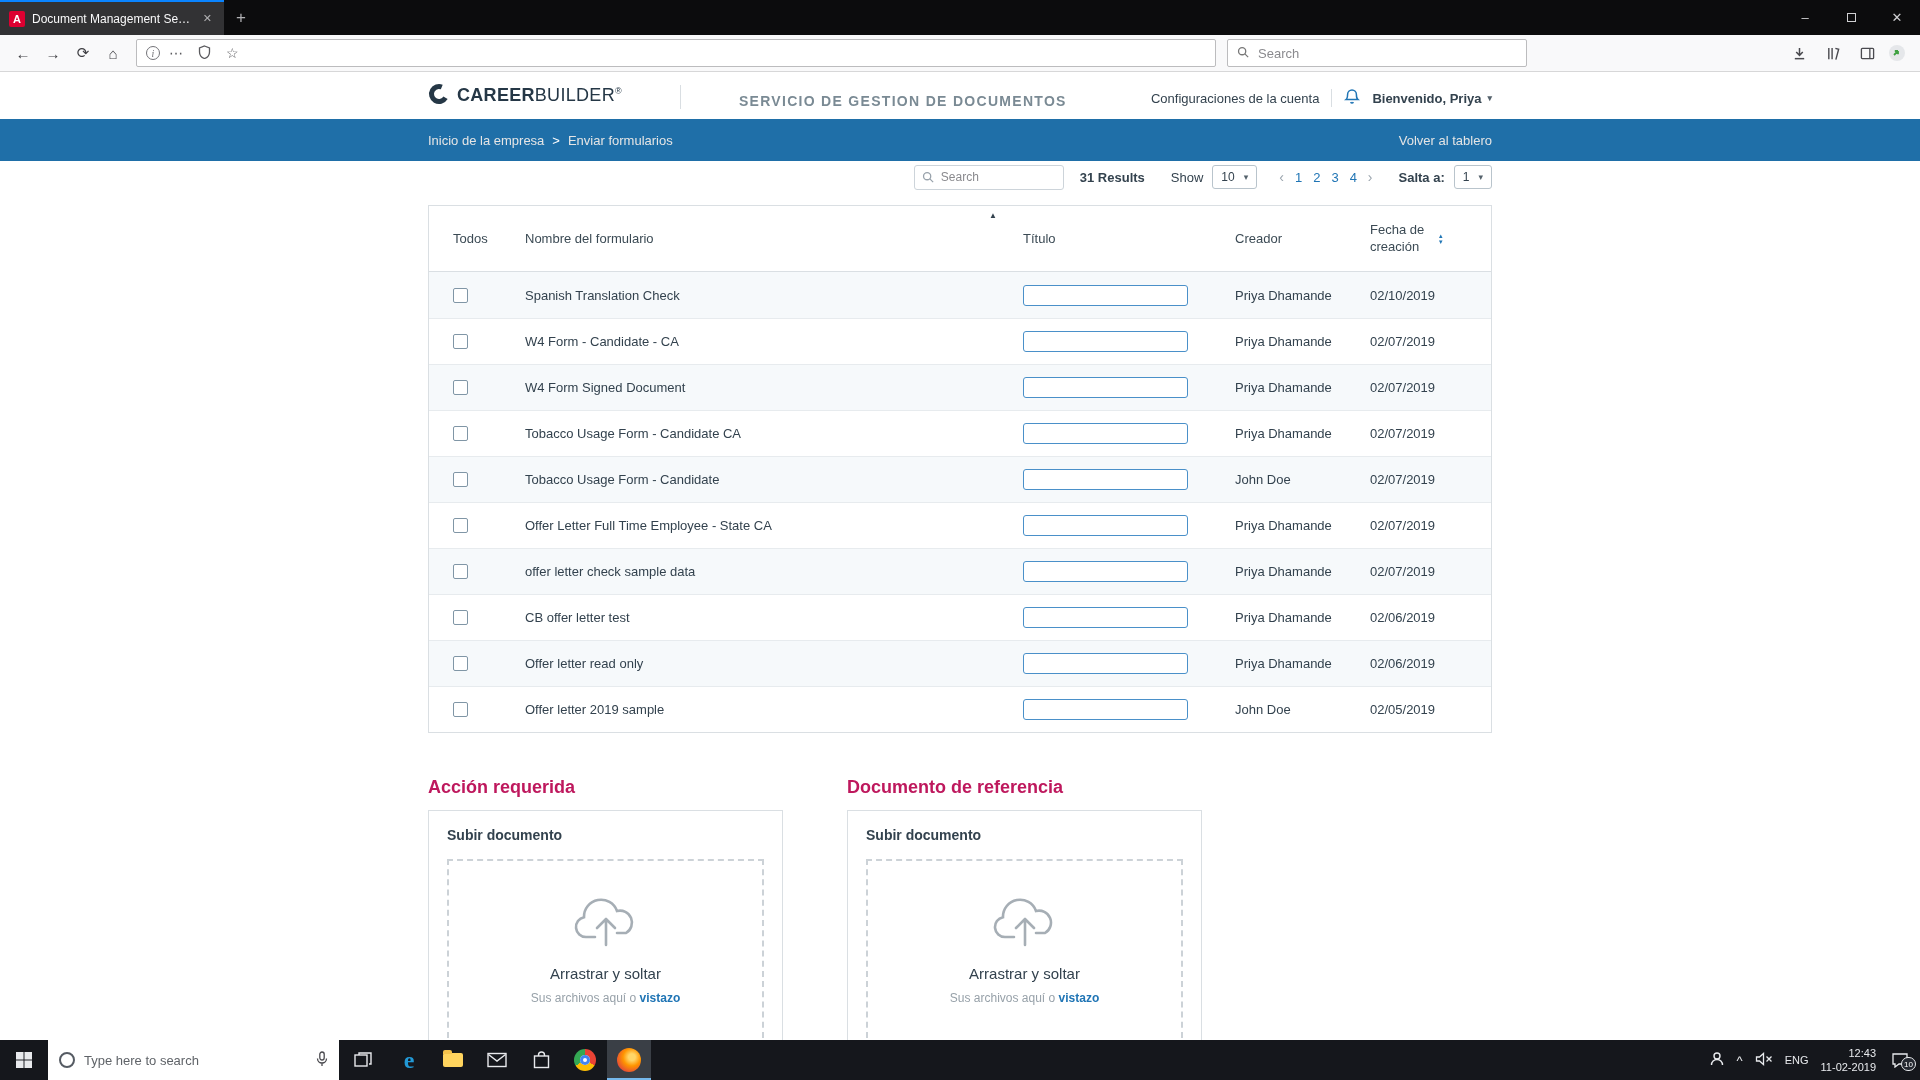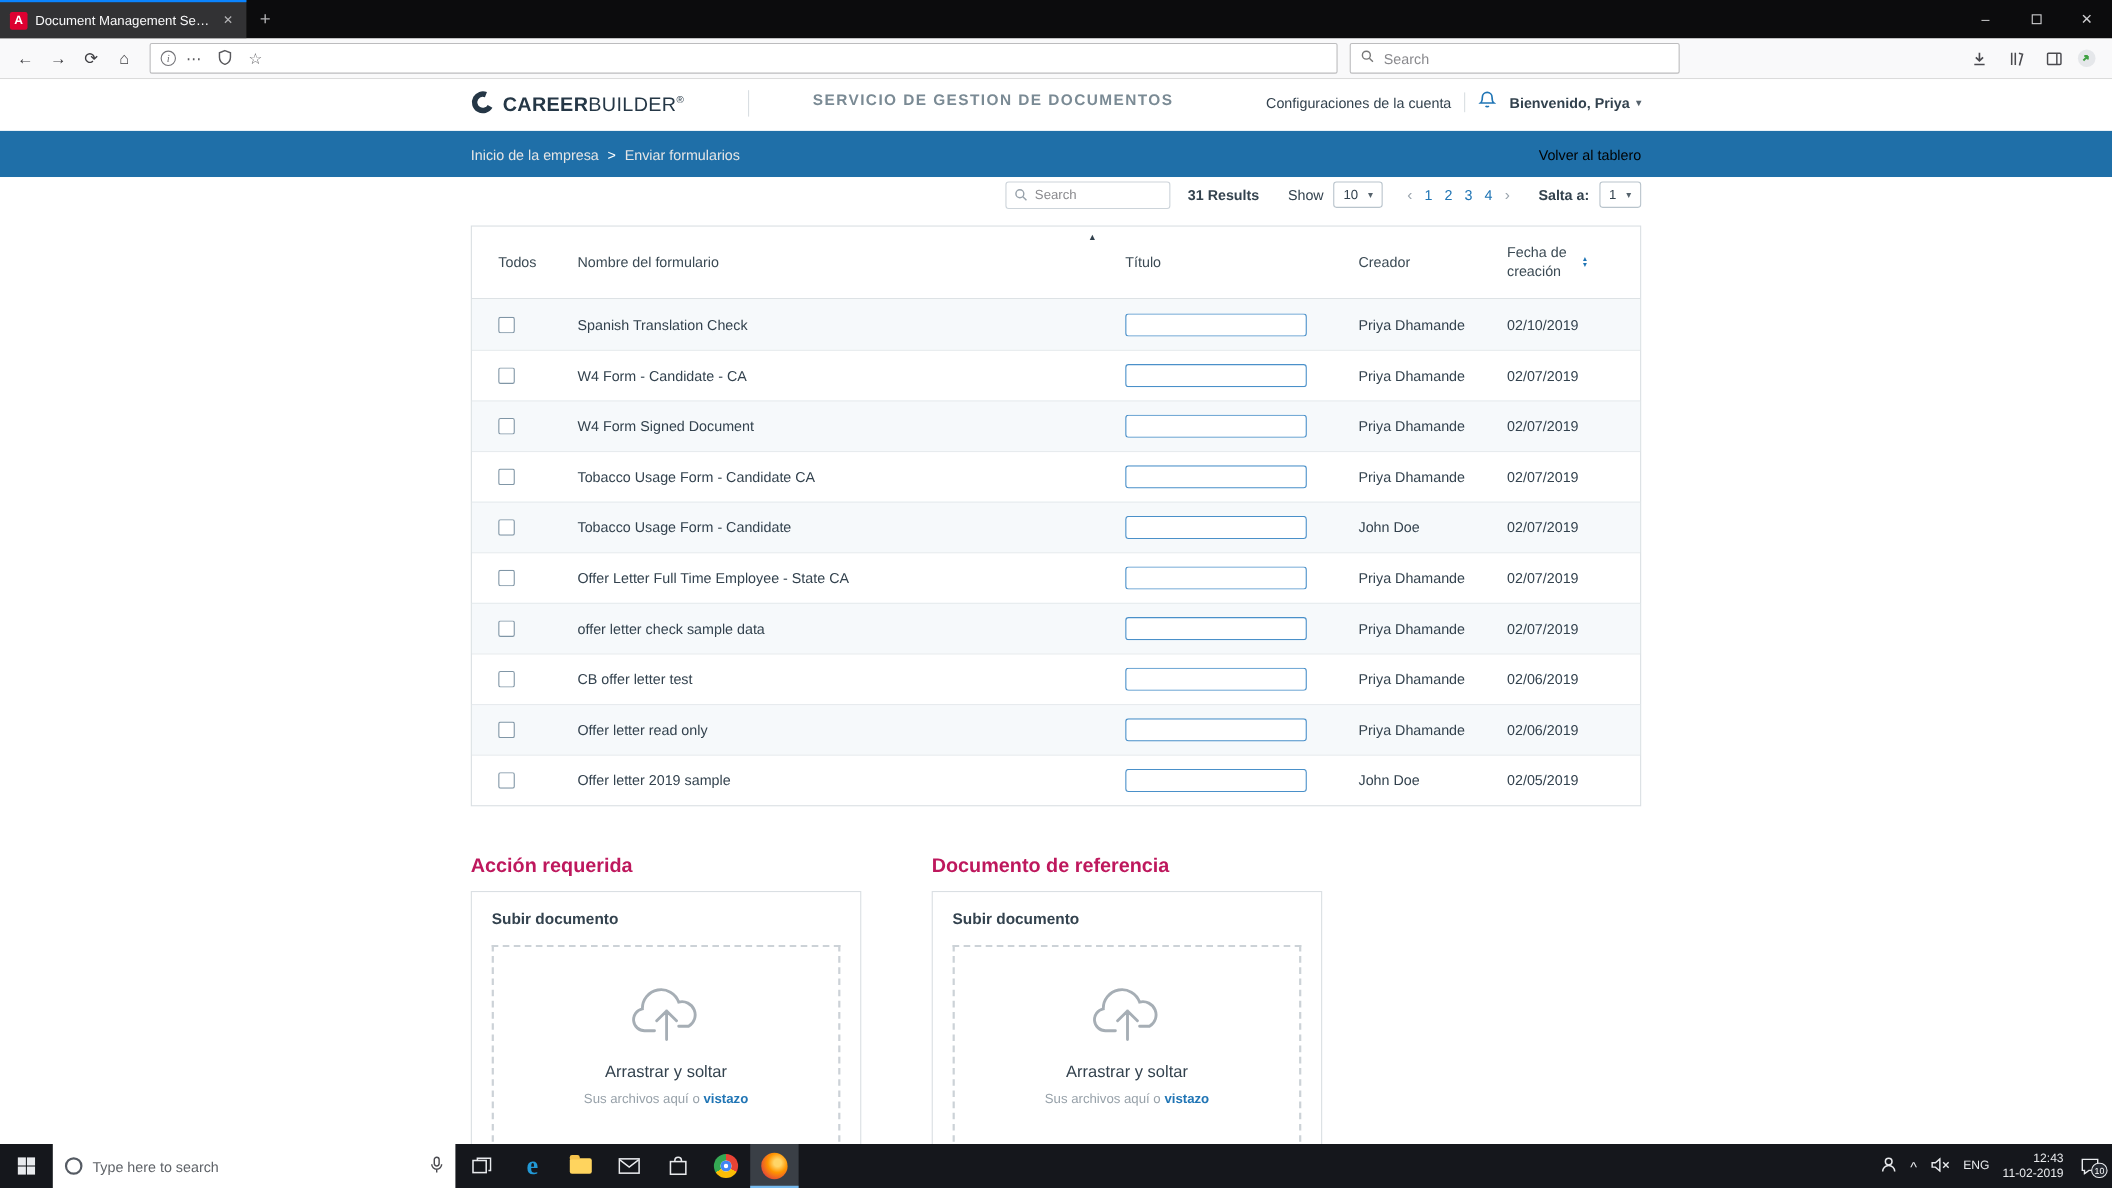--- a/index.html
+++ b/index.html
@@ -35,40 +35,40 @@
   .searchbar { width:300px; height:28px; border:1px solid #bcbcbe; border-radius:2px; background:#fff;
                display:flex; align-items:center; padding:0 9px; gap:7px; margin-left:11px; }
   .searchbar input { border:none; outline:none; font-size:13px; color:#333; width:100%; font-family:inherit; background:transparent; }
   input::placeholder { color:#8a8a8e; }
   .toolbar-right { margin-left:auto; display:flex; align-items:center; gap:4px; }
   .tool-btn { width:30px; height:28px; display:flex; align-items:center; justify-content:center; }
   .clip-icon { width:26px; height:28px; overflow:hidden; display:flex; align-items:center; }
 
   
   .app-header { height:47px; background:#fff; display:flex; align-items:center; flex:0 0 auto; }
-  .inner { width:1064px; margin:0 auto; display:flex; align-items:flex-start;gap:44px; }
+  .inner { width:1064px; margin:0 auto; display:flex; align-items:flex-end;gap:44px; }
   .logo { display:flex; align-items:center; gap:7px; }
   .brand { font-size:18px; color:#253746; letter-spacing:.3px; white-space:nowrap; }
   .brand .bld { font-weight:400; }
   .brand b { font-weight:800; }
   .reg { font-size:9px; vertical-align:super; color:#253746; }
   .vdiv { width:1px; height:24px; background:#d9dee2; margin:0 14px; }
   .vdiv-sm { width:1px; height:18px; background:#d9dee2; margin:0 12px; }
   .service-title { font-size:14px; font-weight:700; color:#7a8a94; letter-spacing:1.3px; white-space:nowrap; }
   .header-right { margin-left:auto; display:flex; align-items:center; }
   .account-link { font-size:13px; color:#33424e; }
   .welcome { font-size:13px; font-weight:600; color:#33424e; display:flex; align-items:center; gap:6px; margin-left:12px; }
   .caret { font-size:9px; color:#55626c; }
 
   
   .blue-bar { height:42px; background:#1f6fa8; display:flex; align-items:center; flex:0 0 auto; }
   .bluebar-inner { width:1064px; margin:0 auto; display:flex; align-items:center; color:#fff; font-size:13px; }
   .breadcrumb { display:flex; align-items:center; gap:8px; }
   .crumb { color:#e5e5e5; }
-  .back-link { margin-left:auto; color:#000000;text-align:center; }
+  .back-link { margin-left:auto; color:#e5e5e5;text-align:center; }
 
   
   .main { flex:1 1 auto; min-height:0; overflow:hidden; background:#fff; }
   .container { width:1064px; margin:0 auto; }
 
   .controls { display:flex; align-items:center; justify-content:flex-end; height:32px; font-size:13px; color:#33424e; }
   .ctrl-search { position:relative; width:150px; }
   .ctrl-search input { width:150px; height:25px; border:1px solid #cdd4da; border-radius:3px;
                        padding:0 6px 0 26px; font-size:12px; color:#333; outline:none; font-family:inherit; }
   .ctrl-search svg { position:absolute; left:8px; top:6px; }
@@ -106,21 +106,21 @@
   .card { border:1px solid #dadfe3; background:#fff; padding:16px 18px; height:300px; }
   .card-title { font-size:14px; font-weight:700; color:#33424e; }
   .dropzone { margin-top:16px; border:2px dashed #ccd2d7; height:240px; text-align:center; padding-top:30px; }
   .drop-title { font-size:15px; font-weight:400; color:#33424e; margin-top:12px; }
   .drop-sub { font-size:12px; color:#97a1a9; margin-top:9px; }
   .drop-link { color:#2075b5; font-weight:700; }
 
   
   .taskbar { height:40px; background:#15171c; display:flex; align-items:stretch; color:#e8eaed; flex:0 0 auto; }
   .tb-btn { width:48px; display:flex; align-items:center; justify-content:center; }
-  .tb-search { width:366px; background:#fff; display:flex; align-items:center; gap:9px; padding:0 11px;
+  .tb-search { width:291px; background:#fff; display:flex; align-items:center; gap:9px; padding:0 11px;
                color:#5f6368; font-size:13px; }
   .cortana-ring { width:16px; height:16px; border:2px solid #555b63; border-radius:50%; }
   .tb-search .mic { margin-left:auto; }
   .app-cell { width:44px; display:flex; align-items:center; justify-content:center; }
   .ff-active { background:#3a3f46; box-shadow:inset 0 -2px 0 #76b9ed; }
   .edge-e { font-size:24px; font-weight:700; color:#2299d6; font-family:"Liberation Serif", serif; }
   .folder { width:20px; height:14px; background:#ffd45e; border-radius:2px; position:relative; }
   .folder:before { content:""; position:absolute; top:-3px; left:0; width:9px; height:4px;
                    background:#f5c24b; border-radius:2px 2px 0 0; }
   .chrome-ic { width:22px; height:22px; border-radius:50%;

